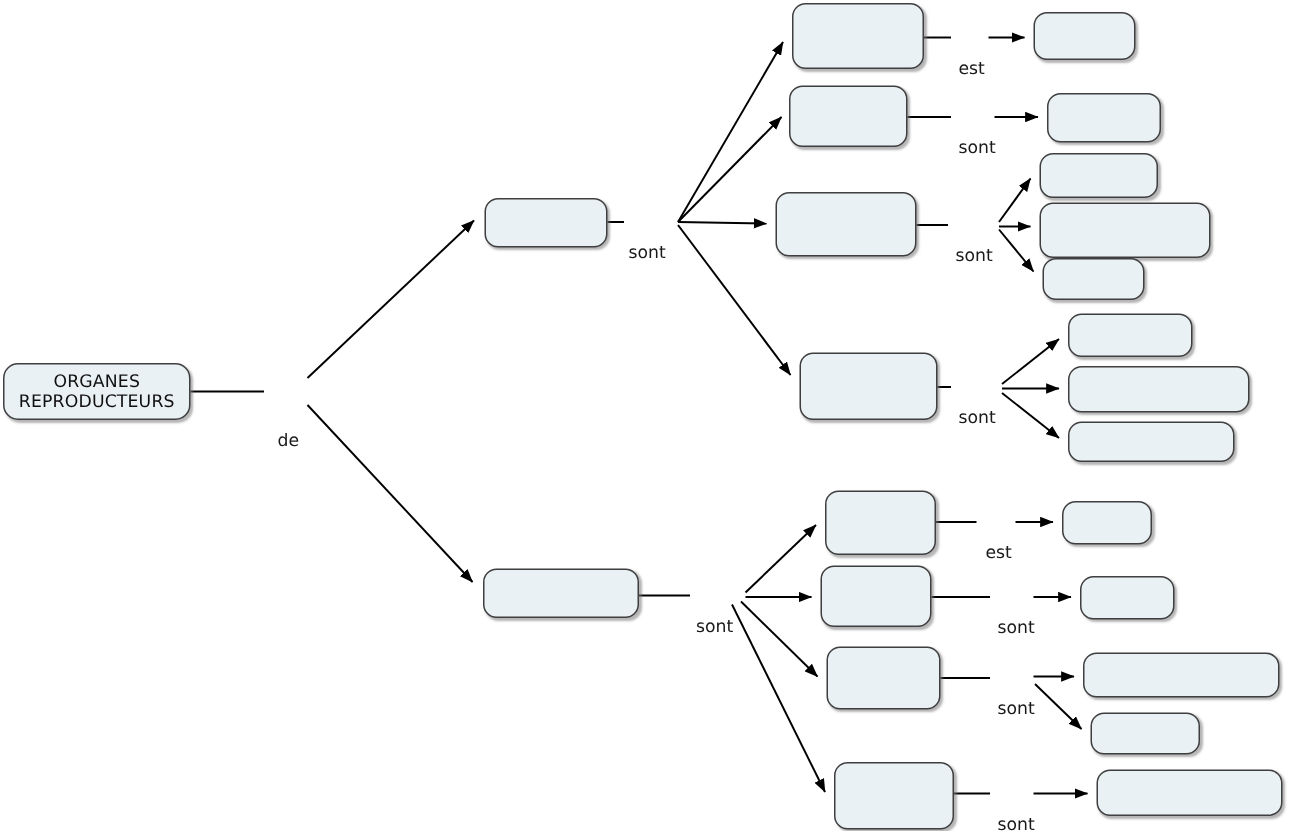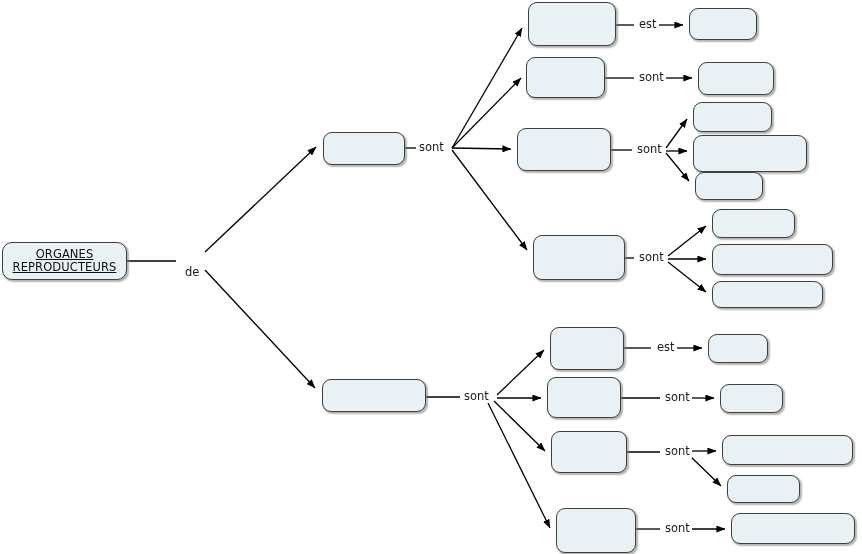--- a/index.html
+++ b/index.html
@@ -47,20 +47,21 @@
   }
   .edge-label {
     position: absolute;
     font-family: "DejaVu Sans", "Liberation Sans", sans-serif;
     font-size: 11.5px;
     color: #1a1a1a;
     background: #ffffff;
     padding: 0 2px;
     line-height: 13px;
     white-space: nowrap;
+    margin-top: 21px;
   }
 </style>
 </head>
 <body>
 
 <div id="canvas">
 
   <svg id="edge-layer" viewBox="0 0 862 554" width="862" height="554" xmlns="http://www.w3.org/2000/svg">
     <defs>
       <marker id="arrowhead" markerWidth="9" markerHeight="7" refX="8.6" refY="3.5" orient="auto" markerUnits="userSpaceOnUse">
@@ -111,21 +112,21 @@
     <line x1="689" y1="398" x2="714" y2="398" stroke="#000" stroke-width="1.3" marker-end="url(#arrowhead)"></line>
 
     <line x1="627" y1="452" x2="660" y2="452" stroke="#000" stroke-width="1.3"></line>
     <line x1="689" y1="451" x2="716" y2="451" stroke="#000" stroke-width="1.3" marker-end="url(#arrowhead)"></line>
     <line x1="690" y1="456" x2="721" y2="486" stroke="#000" stroke-width="1.3" marker-end="url(#arrowhead)"></line>
 
     <line x1="636" y1="529" x2="660" y2="529" stroke="#000" stroke-width="1.3"></line>
     <line x1="689" y1="529" x2="725" y2="529" stroke="#000" stroke-width="1.3" marker-end="url(#arrowhead)"></line>
   </svg>
 
-  <div class="node root" style="left:2px; top:242px; width:125px; height:38px;text-decoration:underline;">ORGANES
+  <div class="node root" style="left:2px; top:242px; width:125px; height:38px;">ORGANES
 REPRODUCTEURS</div>
 
   <div class="node" style="left:323px; top:132px; width:82px; height:33px;"></div>
 
   <div class="node" style="left:322px; top:379px; width:104px; height:33px;"></div>
 
   <div class="node" style="left:528px; top:2px; width:88px; height:44px;"></div>
 
   <div class="node" style="left:526px; top:57px; width:79px; height:41px;"></div>
 

